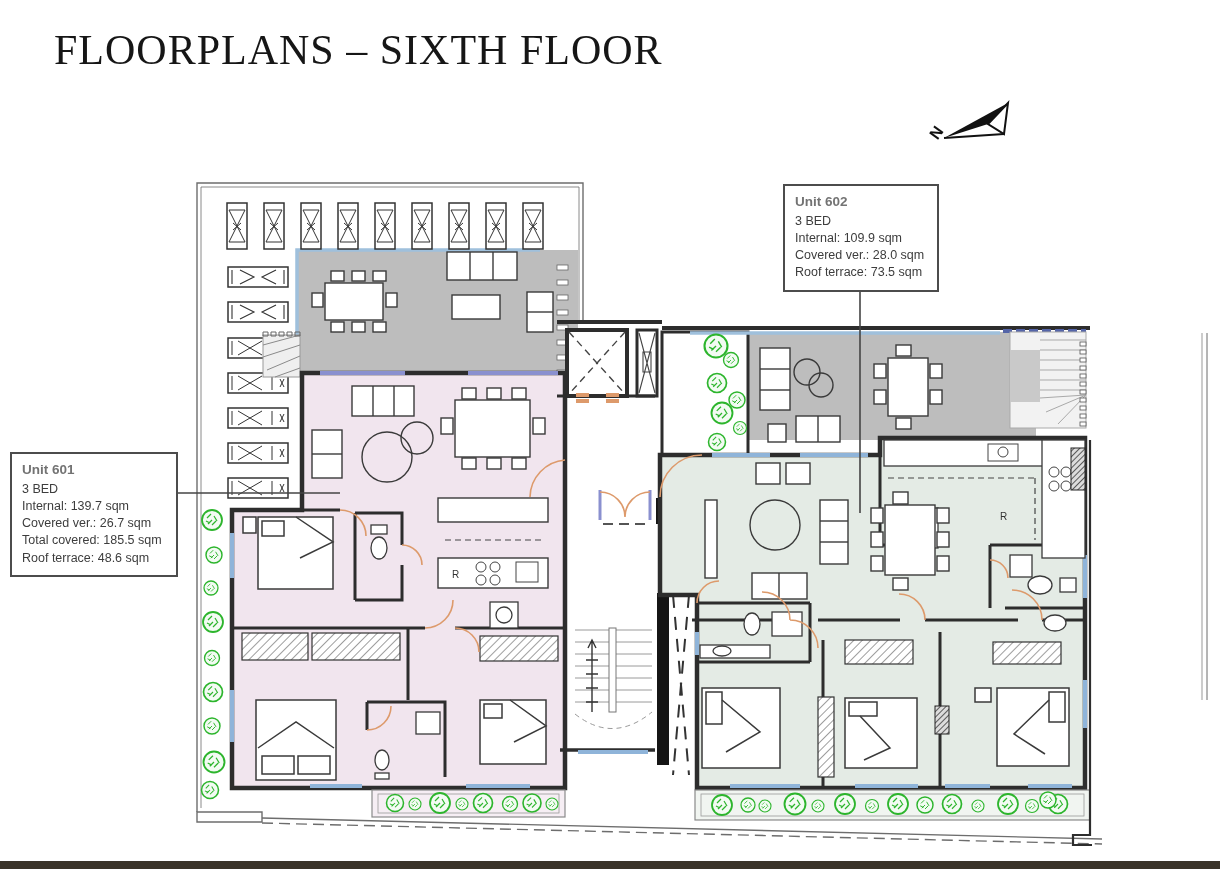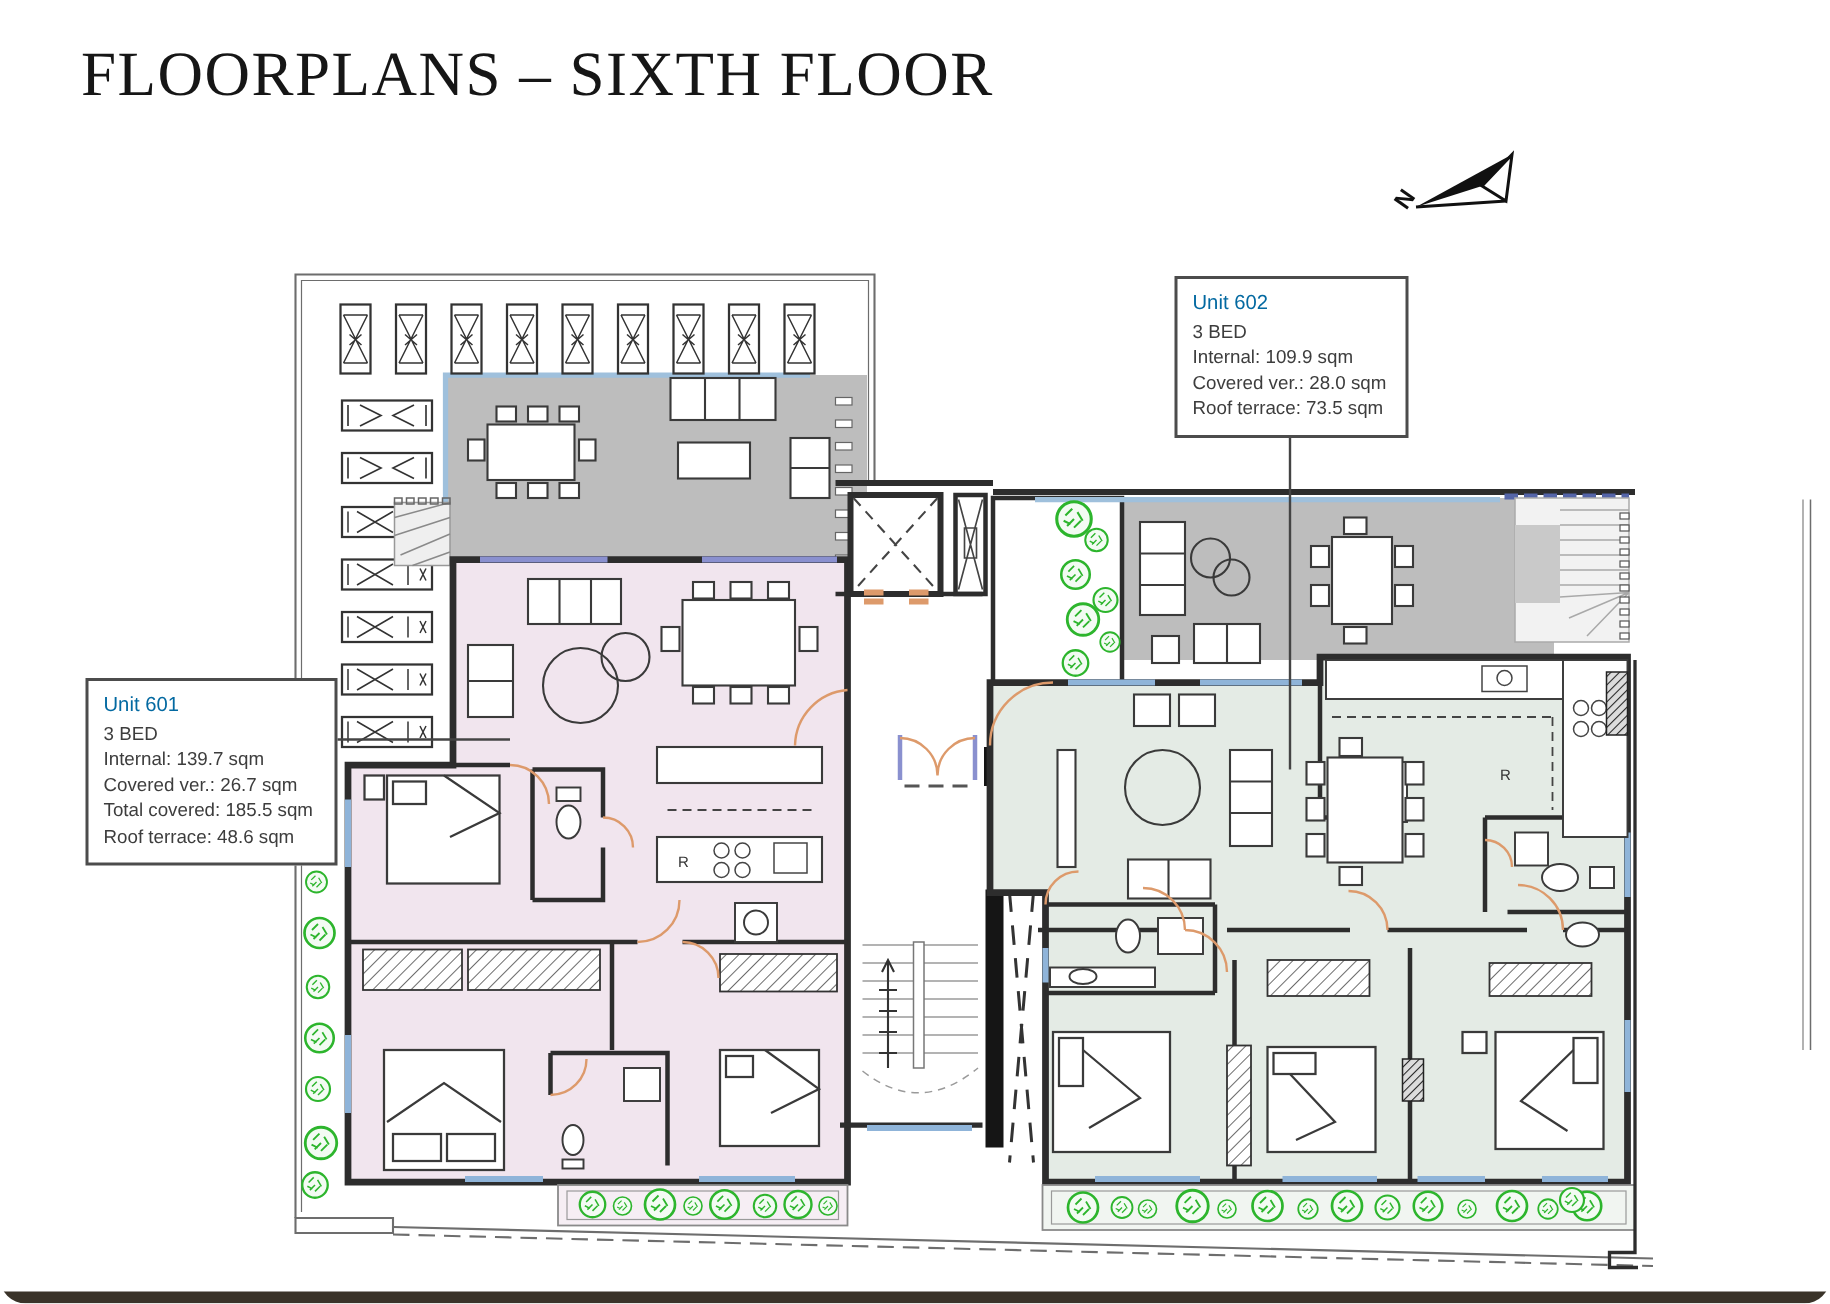--- a/index.html
+++ b/index.html
@@ -1,24 +1,24 @@
 <!DOCTYPE html>
 <html><head>
 <meta charset="utf-8">
 <style>
   html,body{margin:0;padding:0;background:#fff;}
   .canvas{position:relative;width:1220px;height:869px;background:#ffffff;overflow:hidden;
-          font-family:"Liberation Sans",sans-serif;border-radius:17px;}
+          font-family:"Liberation Sans",sans-serif;}
   .page-title{position:absolute;left:54px;top:26px;font-family:"Liberation Serif",serif;
               font-size:42px;font-weight:500;letter-spacing:1px;color:#161616;white-space:nowrap;}
   .plan-svg{position:absolute;left:0;top:0;}
   .unit-card{position:absolute;background:#ffffff;border:2px solid #4c4c4c;
              padding:7px 10px 8px 10px;color:#3d3d3d;font-size:12.5px;line-height:1.38;z-index:5;}
-  .unit-card .card-title{font-weight:normal;font-size:13.5px;color:#0369a1;margin-bottom:1px;}
-  .card-601{left:10px;top:452px;width:144px;margin-left:47px;}
+  .unit-card .card-title{font-weight:bold;font-size:13.5px;color:#737373;margin-bottom:1px;}
+  .card-601{left:10px;top:452px;width:144px;}
   .card-602{left:783px;top:184px;width:132px;}
   .footer-bar{position:absolute;left:0;top:861px;width:1220px;height:8px;background:#3a3329;}
 </style>
 </head>
 <body>
 
 <div class="canvas">
 
   <div class="page-title">FLOORPLANS – SIXTH FLOOR</div>
 

